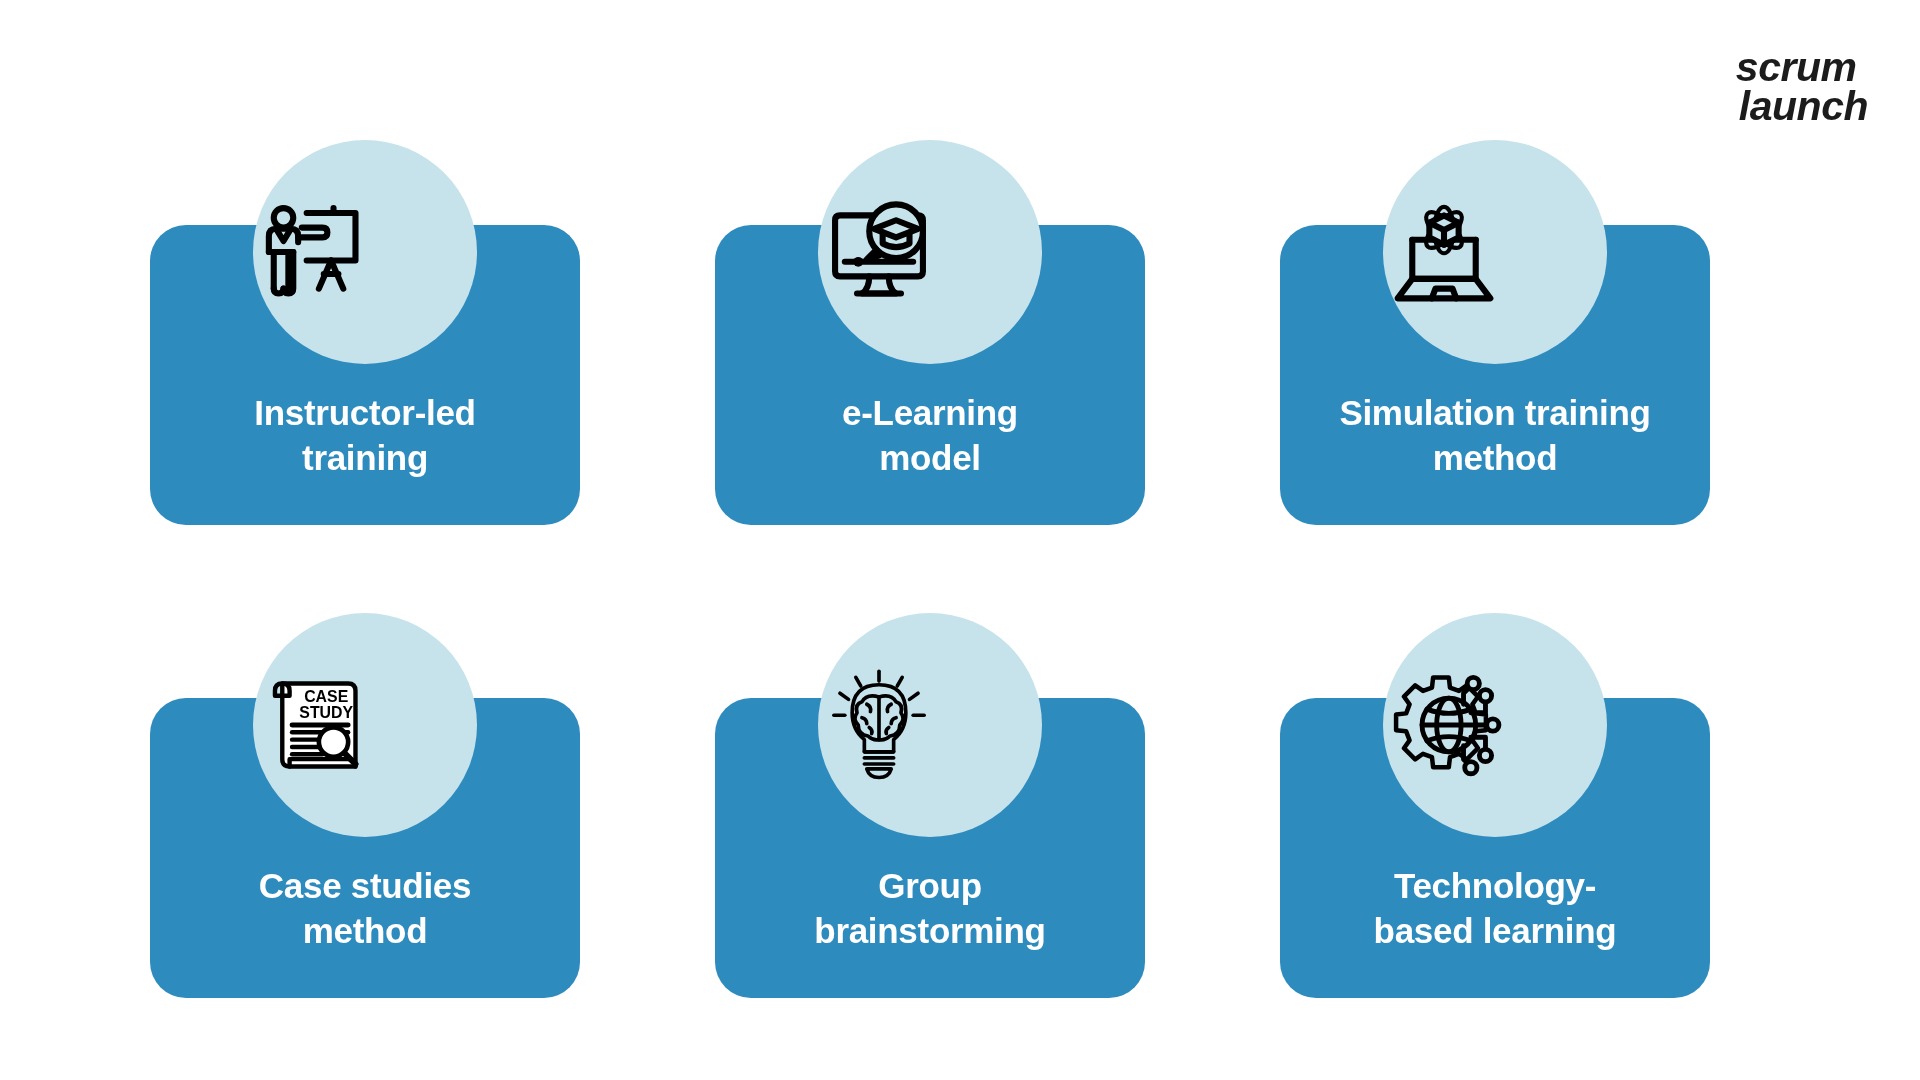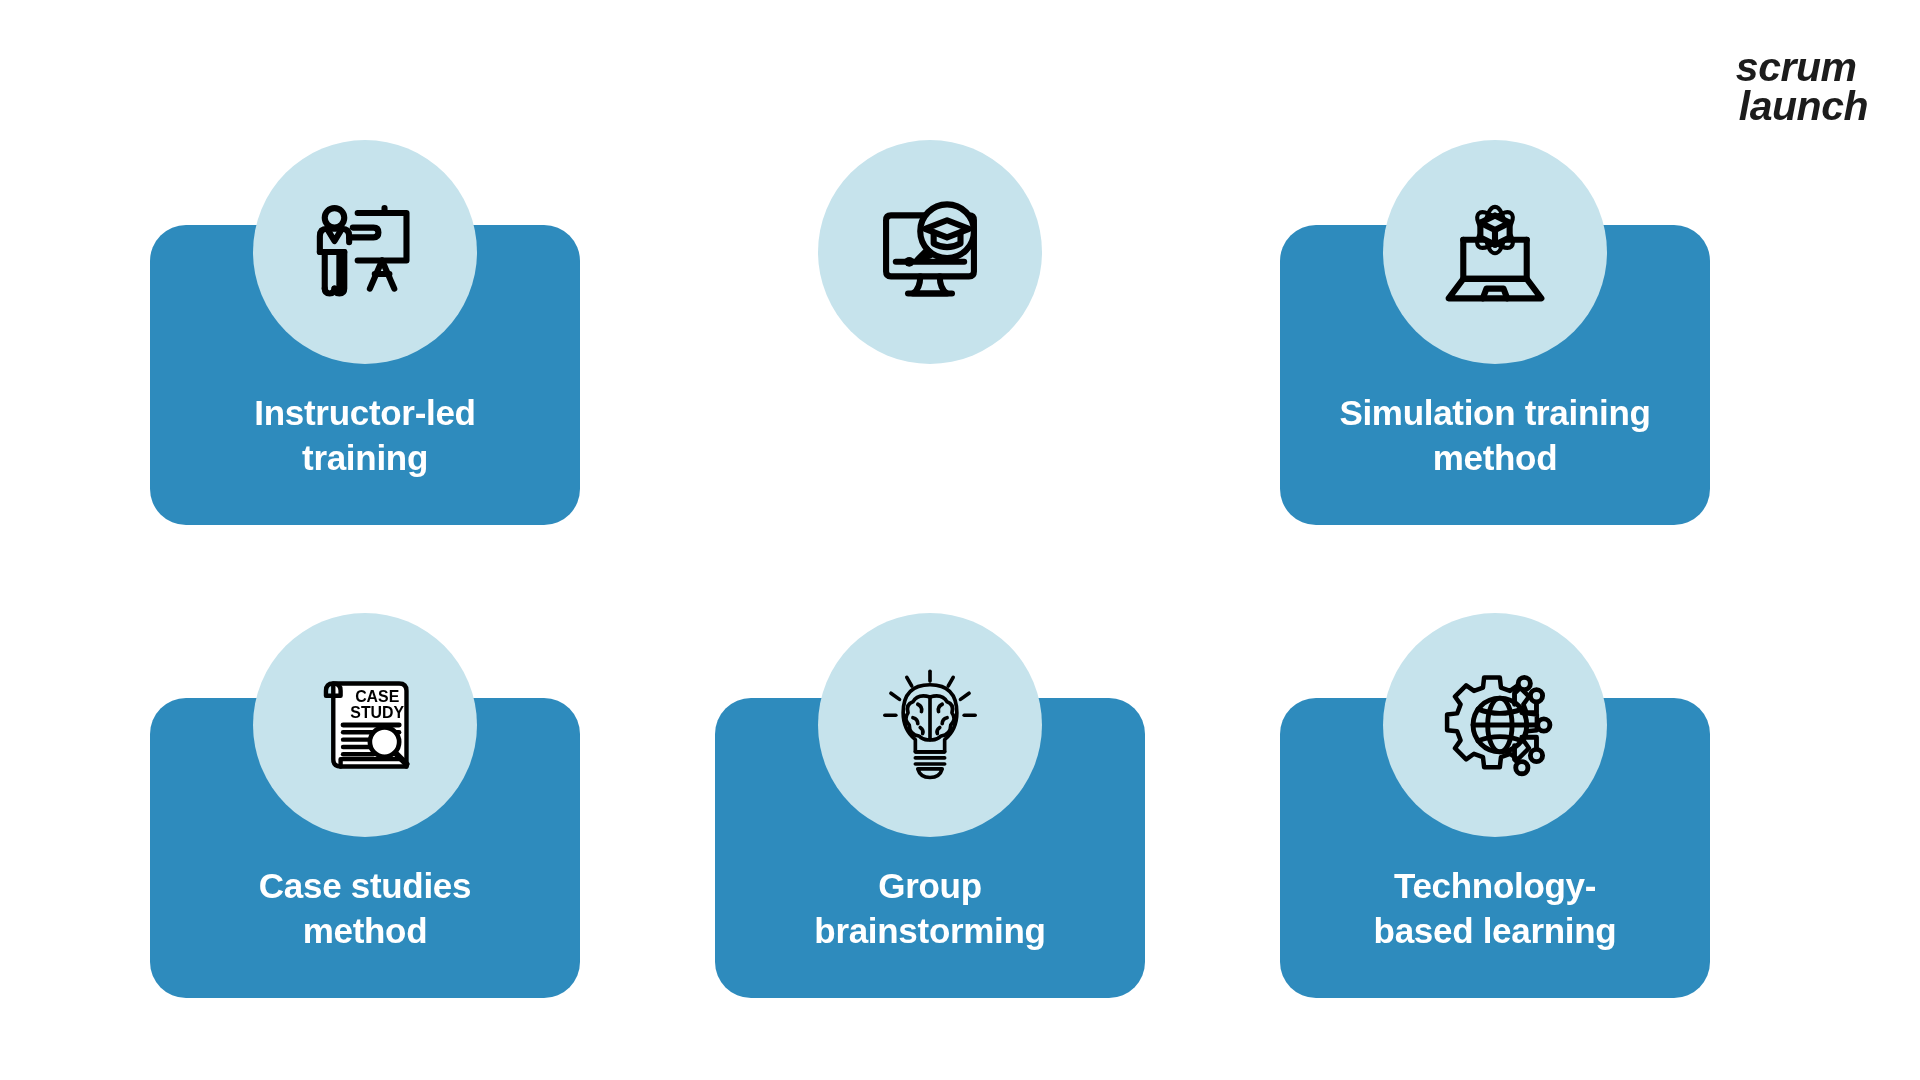--- a/index.html
+++ b/index.html
@@ -55,21 +55,21 @@
     top: 0;
     left: 50%;
     transform: translateX(-50%);
     width: 224px;
     height: 224px;
     border-radius: 50%;
     background: #c6e3ec;
     z-index: 2;
     display: flex;
     align-items: center;
-    justify-content: center;
+    justify-content: flex-start;
   }
   .bubble svg {
     display: block;
     width: 122px;
     height: 122px;
     overflow: visible;
   }
 
   
   .panel {
@@ -150,20 +150,24 @@
           <path d="M29,50 L29,80"></path>
           <line x1="13" y1="50" x2="33" y2="50"></line>
           <path d="M17,80 Q17,84 21,84 Q25,84 25,80"></path>
           <path d="M25,80 Q25,84 29,84 Q33,84 33,80 L33,50"></path>
         </g>
       </svg>
     </div>
   </div>
 
   <div class="card">
+    <div class="panel">
+      <div class="card-label">e-Learning
+model</div>
+    </div>
     <div class="bubble">
       <svg viewBox="0 0 100 100">
         <g class="ico">
 
           <path d="M14,24 Q14,20 18,20 L82,20 Q86,20 86,24 L86,66 Q86,70 82,70 L18,70 Q14,70 14,66 Z"></path>
 
           <line x1="22" y1="58" x2="78" y2="58"></line>
           <circle class="ico-fill" cx="33" cy="58" r="4"></circle>
 
           <path d="M42,70 Q42,80 36,84 L64,84 Q58,80 58,70"></path>

